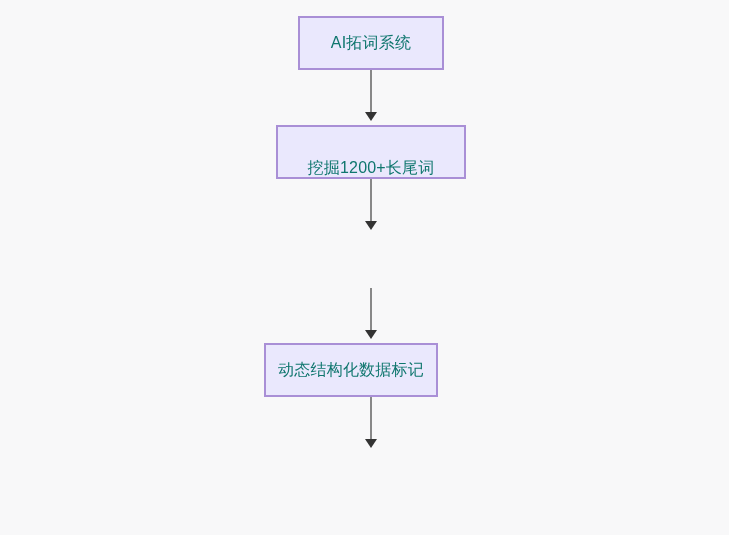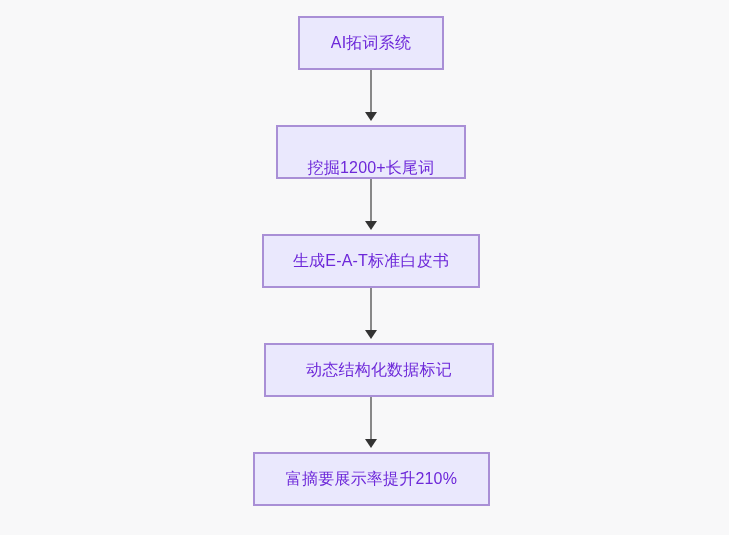--- a/index.html
+++ b/index.html
@@ -30,21 +30,21 @@
     align-items: center;
     justify-content: center;
     color: #333333;
     font-size: 16px;
     line-height: 1.2;
     letter-spacing: 0.2px;
     white-space: nowrap;
   }
   .node-label {
     display: block;
-    color: #6d28d9;
+    color: #0f766e;
   }
   .edge {
     position: absolute;
     width: 2px;
     background: #888888;
   }
   .arrowhead {
     position: absolute;
     width: 0;
     height: 0;
@@ -71,25 +71,19 @@
   <div class="arrowhead" style="left:365px; top:439px;"></div>
 
   <div class="node" style="left:298px; top:16px; width:146px;">
     <span class="node-label">AI拓词系统</span>
   </div>
 
   <div class="node" style="left:276px; top:125px; width:190px;align-items:flex-end;">
     <span class="node-label">挖掘1200+长尾词</span>
   </div>
 
-  <div class="node" style="left:262px; top:234px; width:218px;">
-    <span class="node-label">生成E-A-T标准白皮书</span>
-  </div>
 
-  <div class="node" style="left:264px; top:343px; width:230px;">
+  <div class="node" style="left:264px; top:343px; width:174px;">
     <span class="node-label">动态结构化数据标记</span>
   </div>
 
-  <div class="node" style="left:253px; top:452px; width:237px;">
-    <span class="node-label">富摘要展示率提升210%</span>
-  </div>
 
 </div>
 
 </body></html>

